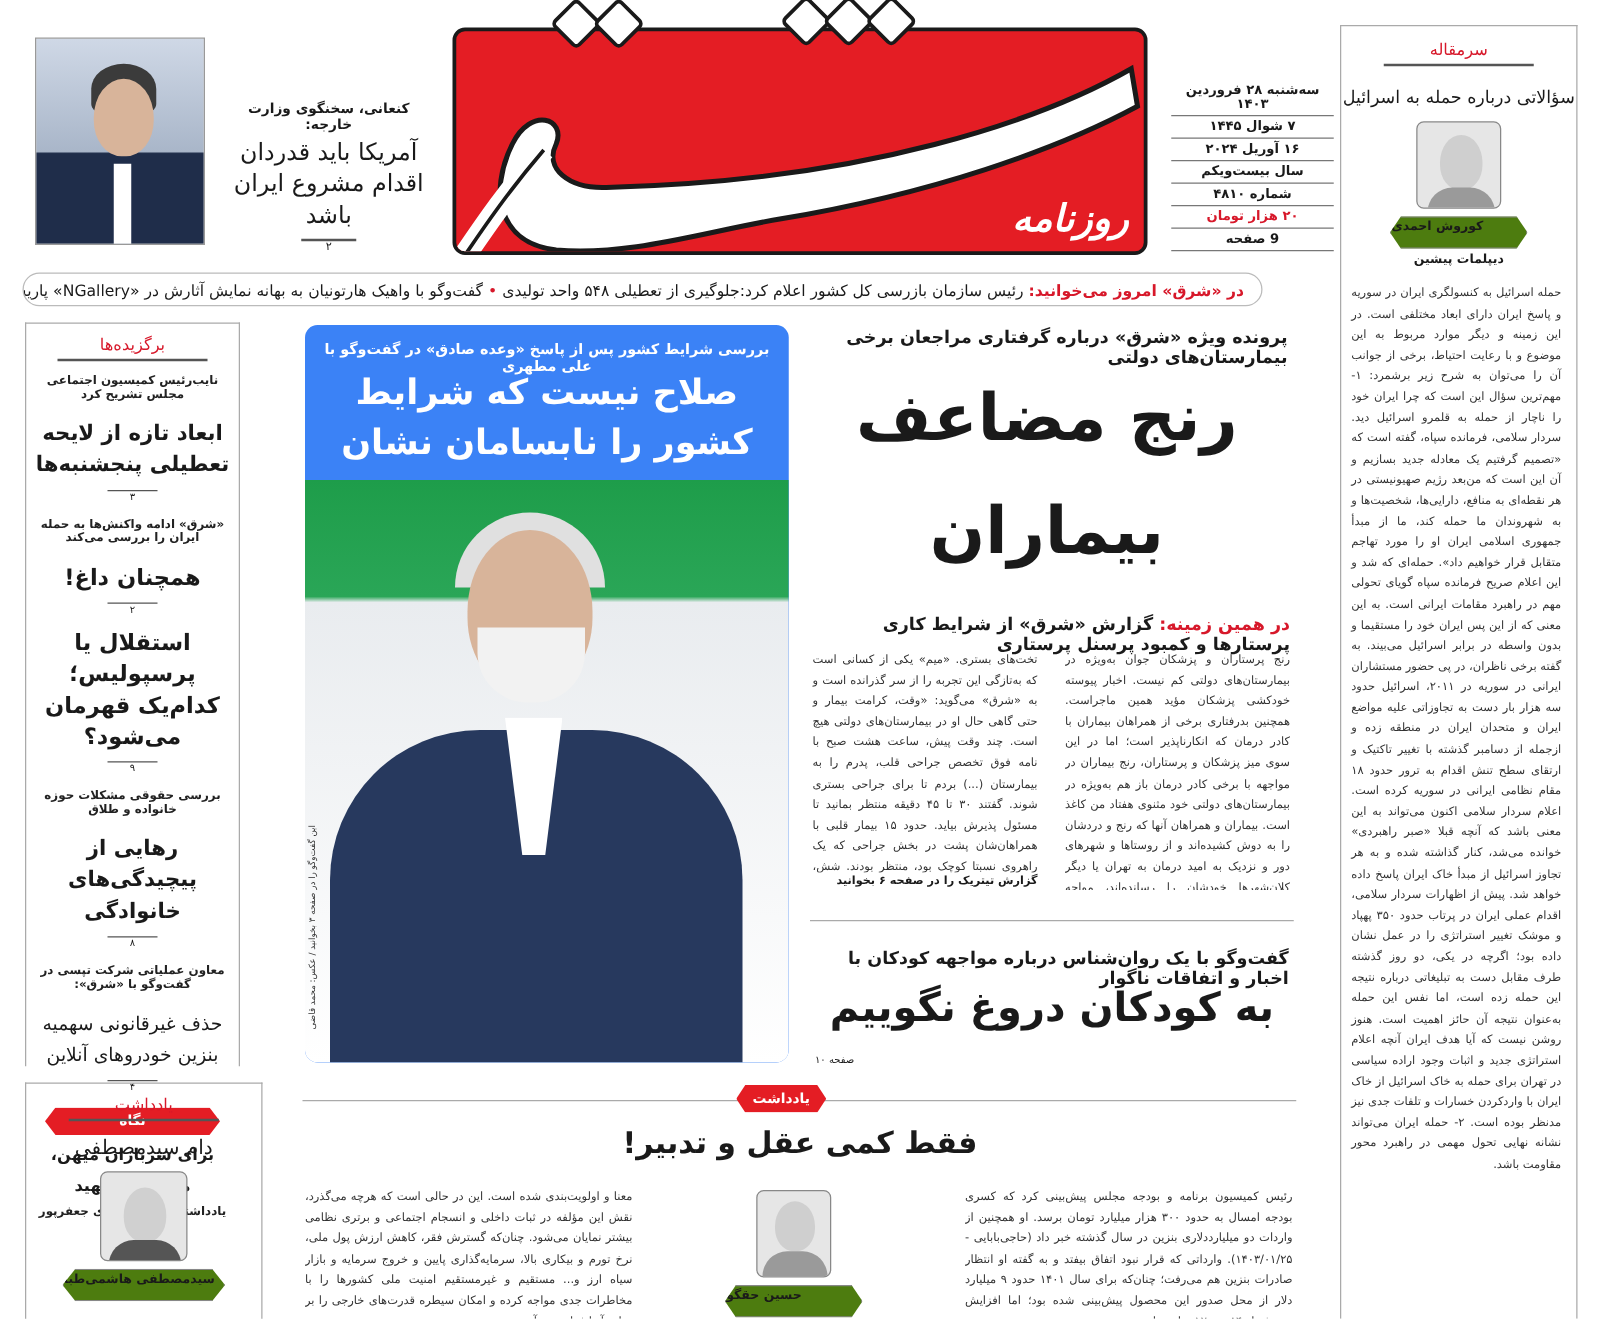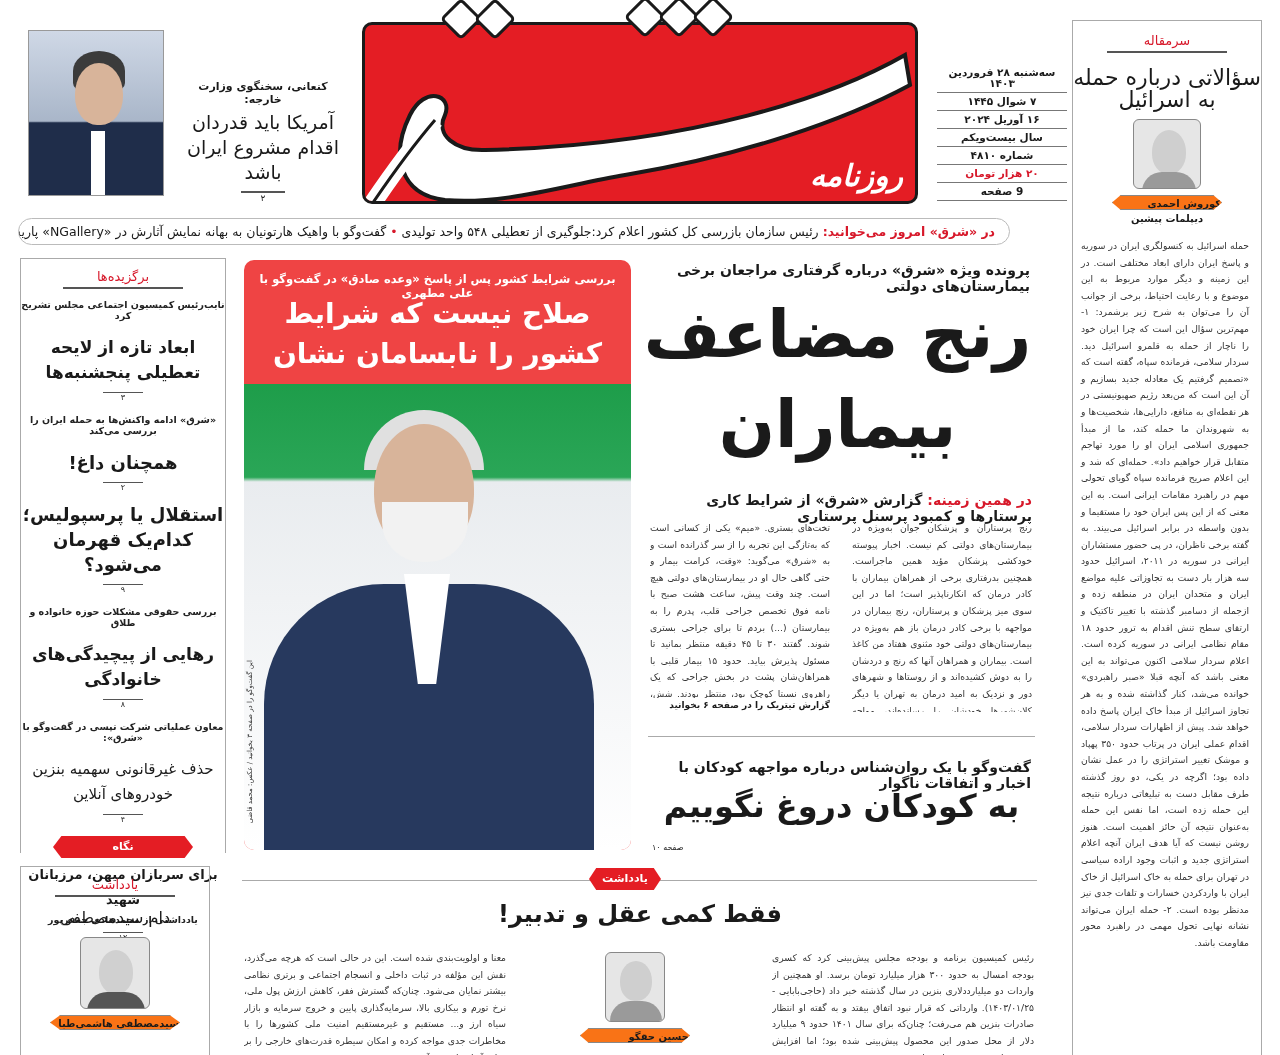--- a/index.html
+++ b/index.html
@@ -30,45 +30,45 @@
 
   
   .ticker { left: 18px; top: 218px; width: 992px; height: 27px; border: 1px solid #bbb; border-radius: 14px; font-size: 12.5px; line-height: 25px; padding: 0 14px; white-space: nowrap; overflow: hidden; }
   .ticker .lead { color: #d7182a; font-weight: bold; }
   .ticker .bullet { color: #d7182a; }
 
   
   .right-col { left: 1072px; top: 20px; width: 190px; height: 1035px; border-left: 1px solid #aaa; border-top: 1px solid #aaa; border-right: 1px solid #aaa; }
   .sec-label { text-align: center; color: #d7182a; font-size: 13px; }
   .sec-rule { margin: 3px auto 0; width: 120px; border-top: 2px solid #555; }
-  .op-title { text-align: center; font-size: 22px; line-height: 22px; margin-top: 14px; }
+  .op-title { text-align: center; font-size: 14px; line-height: 22px; margin-top: 14px; }
   .portrait { margin: 8px auto 0; width: 68px; height: 70px; border: 1px solid #888; border-radius: 6px; background: #e6e6e6; position: relative; overflow: hidden; }
-  .name-ribbon { margin: 6px auto 0; width: 110px; height: 15px; background: #f97316; border: 1px solid #888; text-align: right; font-size: 10px; font-weight: bold; line-height: 16px; clip-path: polygon(8% 0,92% 0,100% 50%,92% 100%,8% 100%,0 50%); }
+  .name-ribbon { margin: 6px auto 0; width: 110px; height: 26px; background: #4d7c0f; border: 1px solid #888; text-align: left; font-size: 10px; font-weight: bold; line-height: 16px; clip-path: polygon(8% 0,92% 0,100% 50%,92% 100%,8% 100%,0 50%); }
   .role { text-align: center; font-size: 10px; font-weight: bold; margin-top: 3px; }
   .body-text { font-size: 9.2px; line-height: 16.6px; text-align: justify; color: #333; }
 
   
-  .left-col { left: 20px; top: 258px; width: 206px; height: 595px; border: 1px solid #aaa; border-bottom: none; text-align: center; }
+  .left-col { left: 20px; top: 258px; width: 172px; height: 595px; border: 1px solid #aaa; border-bottom: none; text-align: center; }
   .hl-kicker { font-size: 9.5px; font-weight: bold; margin-top: 10px; color: #222; }
   .hl-title { font-size: 17px; font-weight: bold; line-height: 25px; margin-top: 14px; }
   .pg { display: inline-block; width: 40px; border-top: 1.5px solid #555; font-size: 8px; margin-top: 4px; }
   .negah { margin: 10px auto 0; width: 140px; height: 22px; background: #e41d24; color: #fff; font-size: 11px; font-weight: bold; line-height: 22px; clip-path: polygon(6% 0,94% 0,100% 50%,94% 100%,6% 100%,0 50%); }
 
   .left-col2 { left: 20px; top: 866px; width: 190px; height: 190px; border: 1px solid #aaa; border-bottom: none; text-align: center; }
 
   
-  .green-box { left: 244px; top: 260px; width: 387px; height: 590px; background: #ef4444; border-radius: 10px; overflow: hidden; }
+  .green-box { left: 244px; top: 260px; width: 387px; height: 590px; background: #3b82f6; border-radius: 10px; overflow: hidden; }
   .green-kicker { position: absolute; top: 12px; right: 10px; left: 10px; text-align: center; color: #fff; font-size: 11.5px; font-weight: bold; }
   .green-title { position: absolute; top: 34px; left: 10px; right: 10px; text-align: center; color: #fff; font-size: 28px; font-weight: bold; line-height: 40px; }
   .green-photo { position: absolute; left: 0; top: 124px; width: 387px; height: 466px; background: linear-gradient(180deg,#1e9d4a 0%,#2aa657 20%,#e9ecef 21%,#ffffff 100%); }
   .caption-side { position: absolute; left: 2px; top: 400px; writing-mode: vertical-rl; transform: rotate(180deg); font-size: 7px; color: #333; }
 
   
   .lead-kicker { left: 650px; top: 262px; width: 380px; text-align: right; font-size: 14px; font-weight: bold; }
-  .lead-title { left: 640px; top: 290px; width: 395px; text-align: center; font-size: 66px; font-weight: bold; line-height: 90px; letter-spacing: -1px; }
+  .lead-title { left: 640px; top: 290px; width: 395px; text-align: center; font-size: 52px; font-weight: bold; line-height: 90px; letter-spacing: -1px; }
   .lead-sub { left: 650px; top: 492px; width: 382px; text-align: right; font-size: 14px; font-weight: bold; }
   .lead-sub .red { color: #d7182a; }
   .lead-col { top: 520px; width: 180px; }
   .more { font-size: 9px; font-weight: bold; margin-top: 2px; }
 
   
   .iv-box { left: 648px; top: 736px; width: 387px; height: 120px; border-top: 1px solid #aaa; }
   .iv-kicker { position: absolute; top: 22px; right: 4px; font-size: 14px; font-weight: bold; }
   .iv-title { position: absolute; top: 50px; left: 0; right: 0; text-align: center; font-size: 32px; font-weight: bold; }
   .iv-page { position: absolute; left: 4px; top: 106px; font-size: 8px; }

